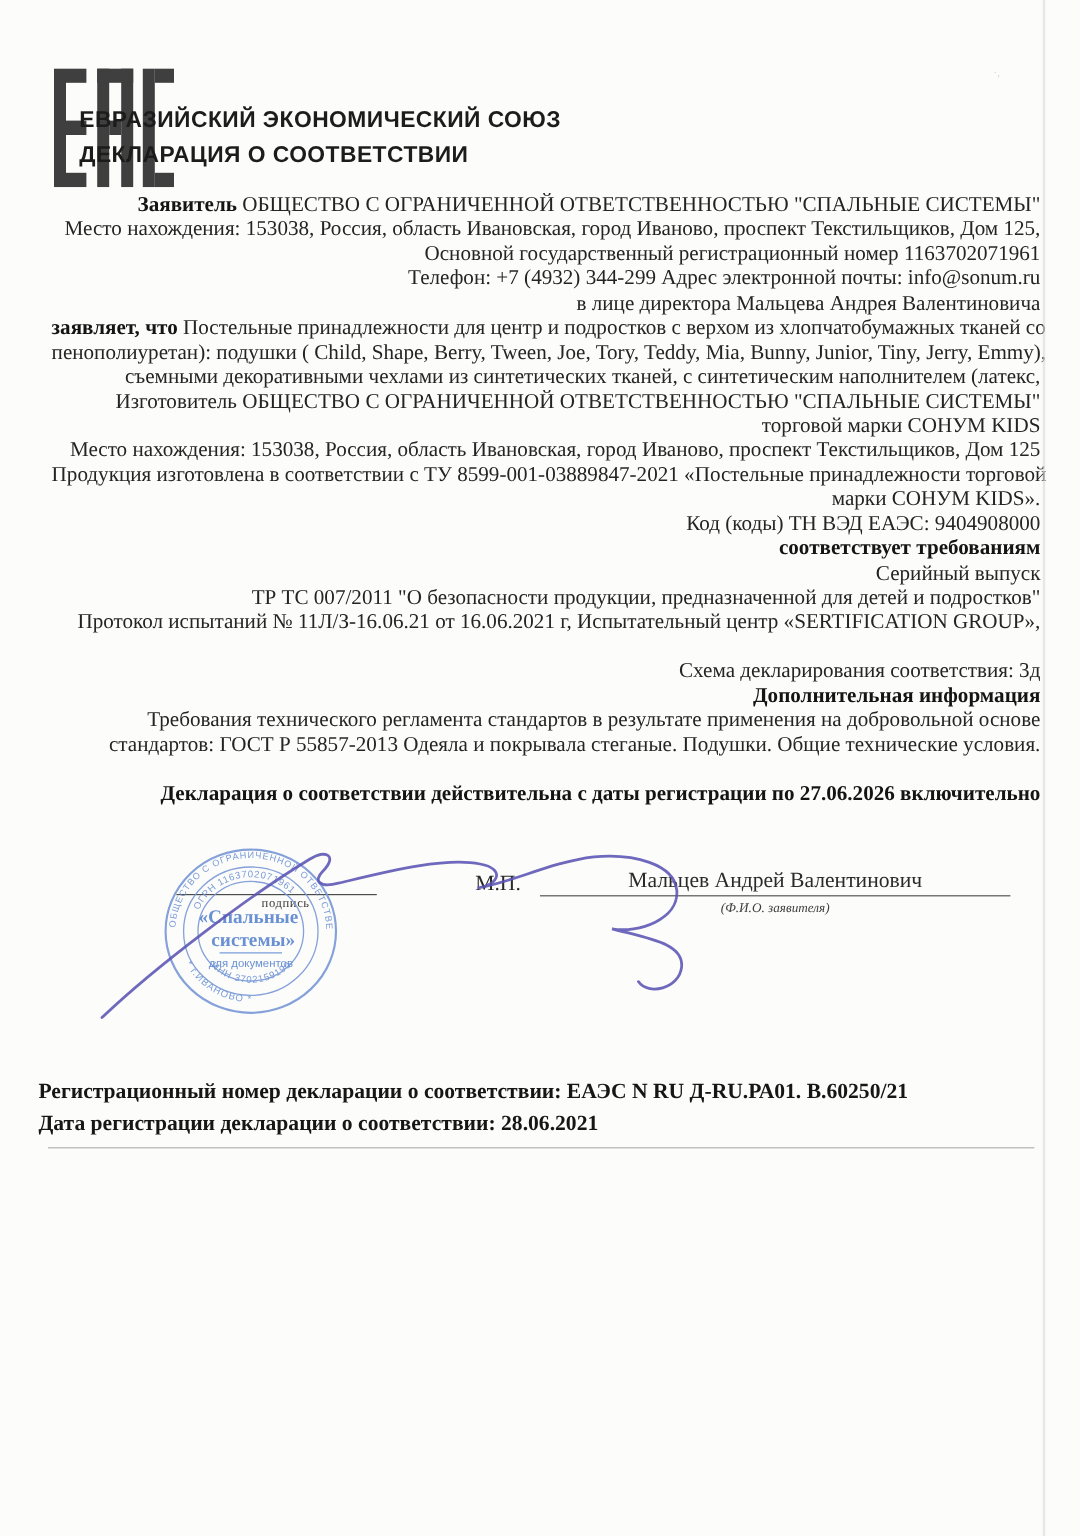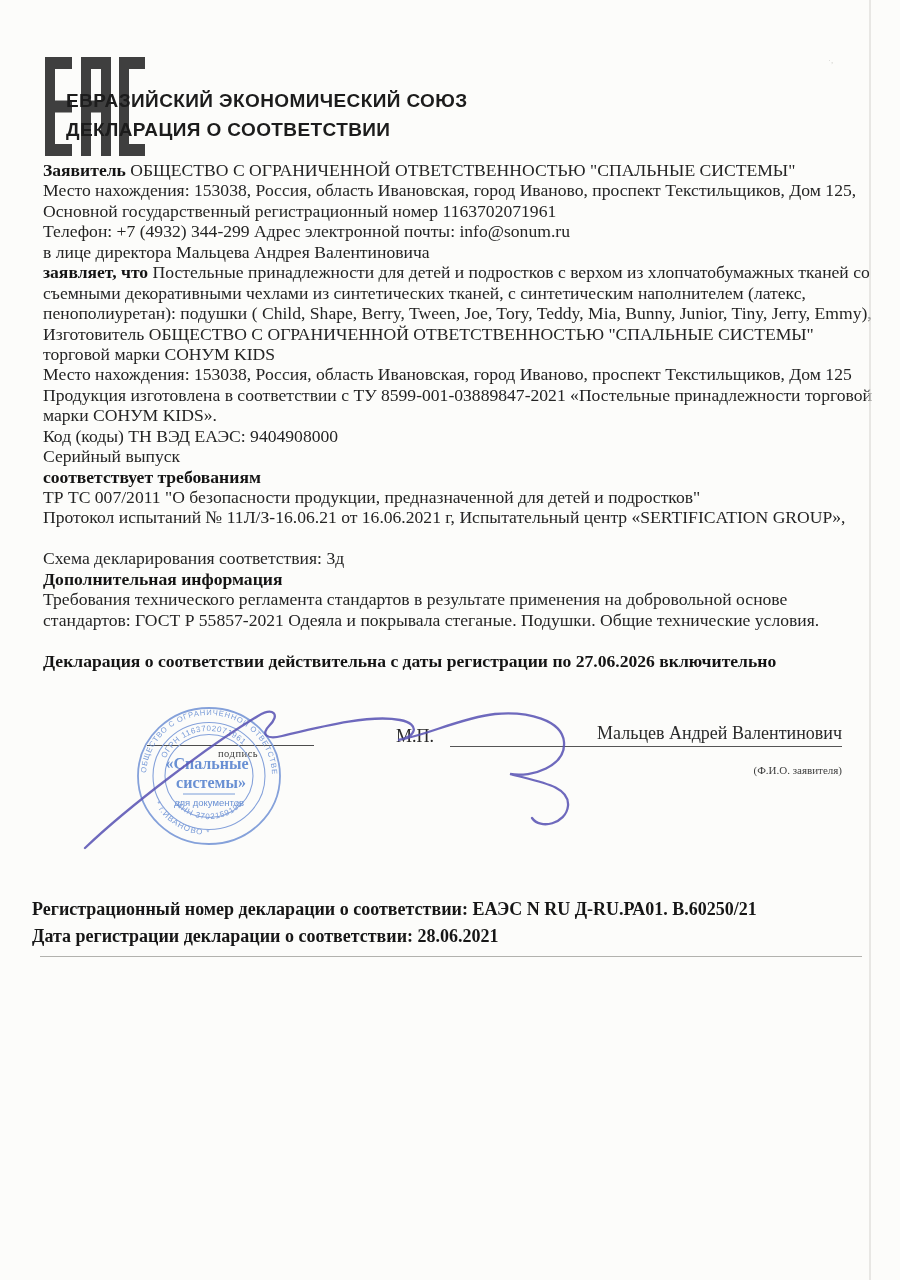--- a/index.html
+++ b/index.html
@@ -12,32 +12,32 @@
   
   .eac-logo{position:absolute;left:45px;top:57px;width:100px;height:99px;}
   .title{
     position:absolute;left:66px;top:86px;width:834px;text-align:left;
     font-family:"Liberation Sans","DejaVu Sans",sans-serif;
     font-weight:bold;font-size:19px;line-height:29px;color:#1c1c1c;letter-spacing:.4px;
   }
   
   .body-lines{
     position:absolute;left:43px;top:160px;width:824px;
-    font-size:17.6px;color:#242424;
+    font-size:17.6px;color:#242424;text-align:right;
   }
   .line{height:20.45px;white-space:nowrap;overflow:visible;}
   .line .b{font-weight:bold;color:#141414;}
   
   .sig-line-left{position:absolute;left:147px;top:745px;width:167px;border-top:1.6px solid #4c4c4c;}
   .sig-caption{position:absolute;left:176px;top:748px;font-size:10.5px;color:#3a3a3a;letter-spacing:.5px;margin-left:42px;}
   .mp-label{position:absolute;left:396px;top:726px;font-size:18px;color:#2a2a2a;}
-  .name-block{position:absolute;left:450px;top:723px;width:392px;text-align:right;}
+  .name-block{position:absolute;left:450px;top:723px;width:392px;text-align:center;}
   .name-block .name{font-size:18px;color:#2a2a2a;}
   .name-block .rule{border-top:1.2px solid #555;margin-top:2px;}
-  .name-block .fio{font-size:11px;color:#3d3d3d;margin-top:17px;}
+  .name-block .fio{font-size:11px;color:#3d3d3d;margin-top:4px;font-style:italic;}
   .stamp{position:absolute;left:133px;top:703px;width:152px;height:146px;opacity:.92;}
   .autograph{position:absolute;left:70px;top:690px;width:540px;height:170px;}
   
   .reg-block{
     position:absolute;left:32px;top:896px;width:824px;
     font-weight:bold;font-size:18px;line-height:26.5px;color:#161616;
   }
   .bottom-rule{position:absolute;left:40px;top:956px;width:822px;border-top:1.4px solid #b2b2ae;}
   .edge-line{position:absolute;left:869px;top:0;width:2px;height:1280px;background:#dddcd8;opacity:.65;}
   .scan-mark{position:absolute;left:828px;top:55px;width:16px;height:6px;color:#c9c9c4;font-size:9px;opacity:.8;}
@@ -72,38 +72,38 @@
     <div>ЕВРАЗИЙСКИЙ ЭКОНОМИЧЕСКИЙ СОЮЗ</div>
     <div>ДЕКЛАРАЦИЯ О СООТВЕТСТВИИ</div>
   </div>
 
   <div class="body-lines">
       <div class="line"><span class="b">Заявитель</span><span> ОБЩЕСТВО С ОГРАНИЧЕННОЙ ОТВЕТСТВЕННОСТЬЮ "СПАЛЬНЫЕ СИСТЕМЫ"</span></div>
       <div class="line"><span>Место нахождения: 153038, Россия, область Ивановская, город Иваново, проспект Текстильщиков, Дом 125,</span></div>
       <div class="line"><span>Основной государственный регистрационный номер 1163702071961</span></div>
       <div class="line"><span>Телефон: +7 (4932) 344-299 Адрес электронной почты: info@sonum.ru</span></div>
       <div class="line"><span>в лице директора Мальцева Андрея Валентиновича</span></div>
-      <div class="line"><span class="b">заявляет, что</span><span> Постельные принадлежности для детей и подростков с верхом из хлопчатобумажных тканей со</span></div>
+      <div class="line"><span class="b">заявляет, что</span><span> Постельные принадлежности для центр и подростков с верхом из хлопчатобумажных тканей со</span></div>
+      <div class="line"><span>пенополиуретан): подушки ( Child, Shape, Berry, Tween, Joe, Tory, Teddy, Mia, Bunny, Junior, Tiny, Jerry, Emmy),</span></div>
       <div class="line"><span>съемными декоративными чехлами из синтетических тканей, с синтетическим наполнителем (латекс,</span></div>
-      <div class="line"><span>пенополиуретан): подушки ( Child, Shape, Berry, Tween, Joe, Tory, Teddy, Mia, Bunny, Junior, Tiny, Jerry, Emmy),</span></div>
       <div class="line"><span>Изготовитель ОБЩЕСТВО С ОГРАНИЧЕННОЙ ОТВЕТСТВЕННОСТЬЮ "СПАЛЬНЫЕ СИСТЕМЫ"</span></div>
       <div class="line"><span>торговой марки СОНУМ KIDS</span></div>
       <div class="line"><span>Место нахождения: 153038, Россия, область Ивановская, город Иваново, проспект Текстильщиков, Дом 125</span></div>
       <div class="line"><span>Продукция изготовлена в соответствии с ТУ 8599-001-03889847-2021 «Постельные принадлежности торговой</span></div>
       <div class="line"><span>марки СОНУМ KIDS».</span></div>
       <div class="line"><span>Код (коды) ТН ВЭД ЕАЭС: 9404908000</span></div>
+      <div class="line"><span class="b">соответствует требованиям</span></div>
       <div class="line"><span>Серийный выпуск</span></div>
-      <div class="line"><span class="b">соответствует требованиям</span></div>
       <div class="line"><span>ТР ТС 007/2011 "О безопасности продукции, предназначенной для детей и подростков"</span></div>
       <div class="line"><span>Протокол испытаний № 11Л/З-16.06.21 от 16.06.2021 г, Испытательный центр «SERTIFICATION GROUP»,</span></div>
       <div class="line">&nbsp;</div>
       <div class="line"><span>Схема декларирования соответствия: 3д</span></div>
       <div class="line"><span class="b">Дополнительная информация</span></div>
       <div class="line"><span>Требования технического регламента стандартов в результате применения на добровольной основе</span></div>
-      <div class="line"><span>стандартов: ГОСТ Р 55857-2021 Одеяла и покрывала стеганые. Подушки. Общие технические условия.</span></div>
+      <div class="line"><span>стандартов: ГОСТ Р 55857-2013 Одеяла и покрывала стеганые. Подушки. Общие технические условия.</span></div>
       <div class="line">&nbsp;</div>
       <div class="line"><span class="b">Декларация о соответствии действительна с даты регистрации по 27.06.2026 включительно</span></div>
     </div>
 
   <div class="sig-line-left"></div>
   <div class="sig-caption">подпись</div>
   <div class="mp-label">М.П.</div>
 
   <div class="name-block">
     <div class="name">Мальцев Андрей Валентинович</div>

